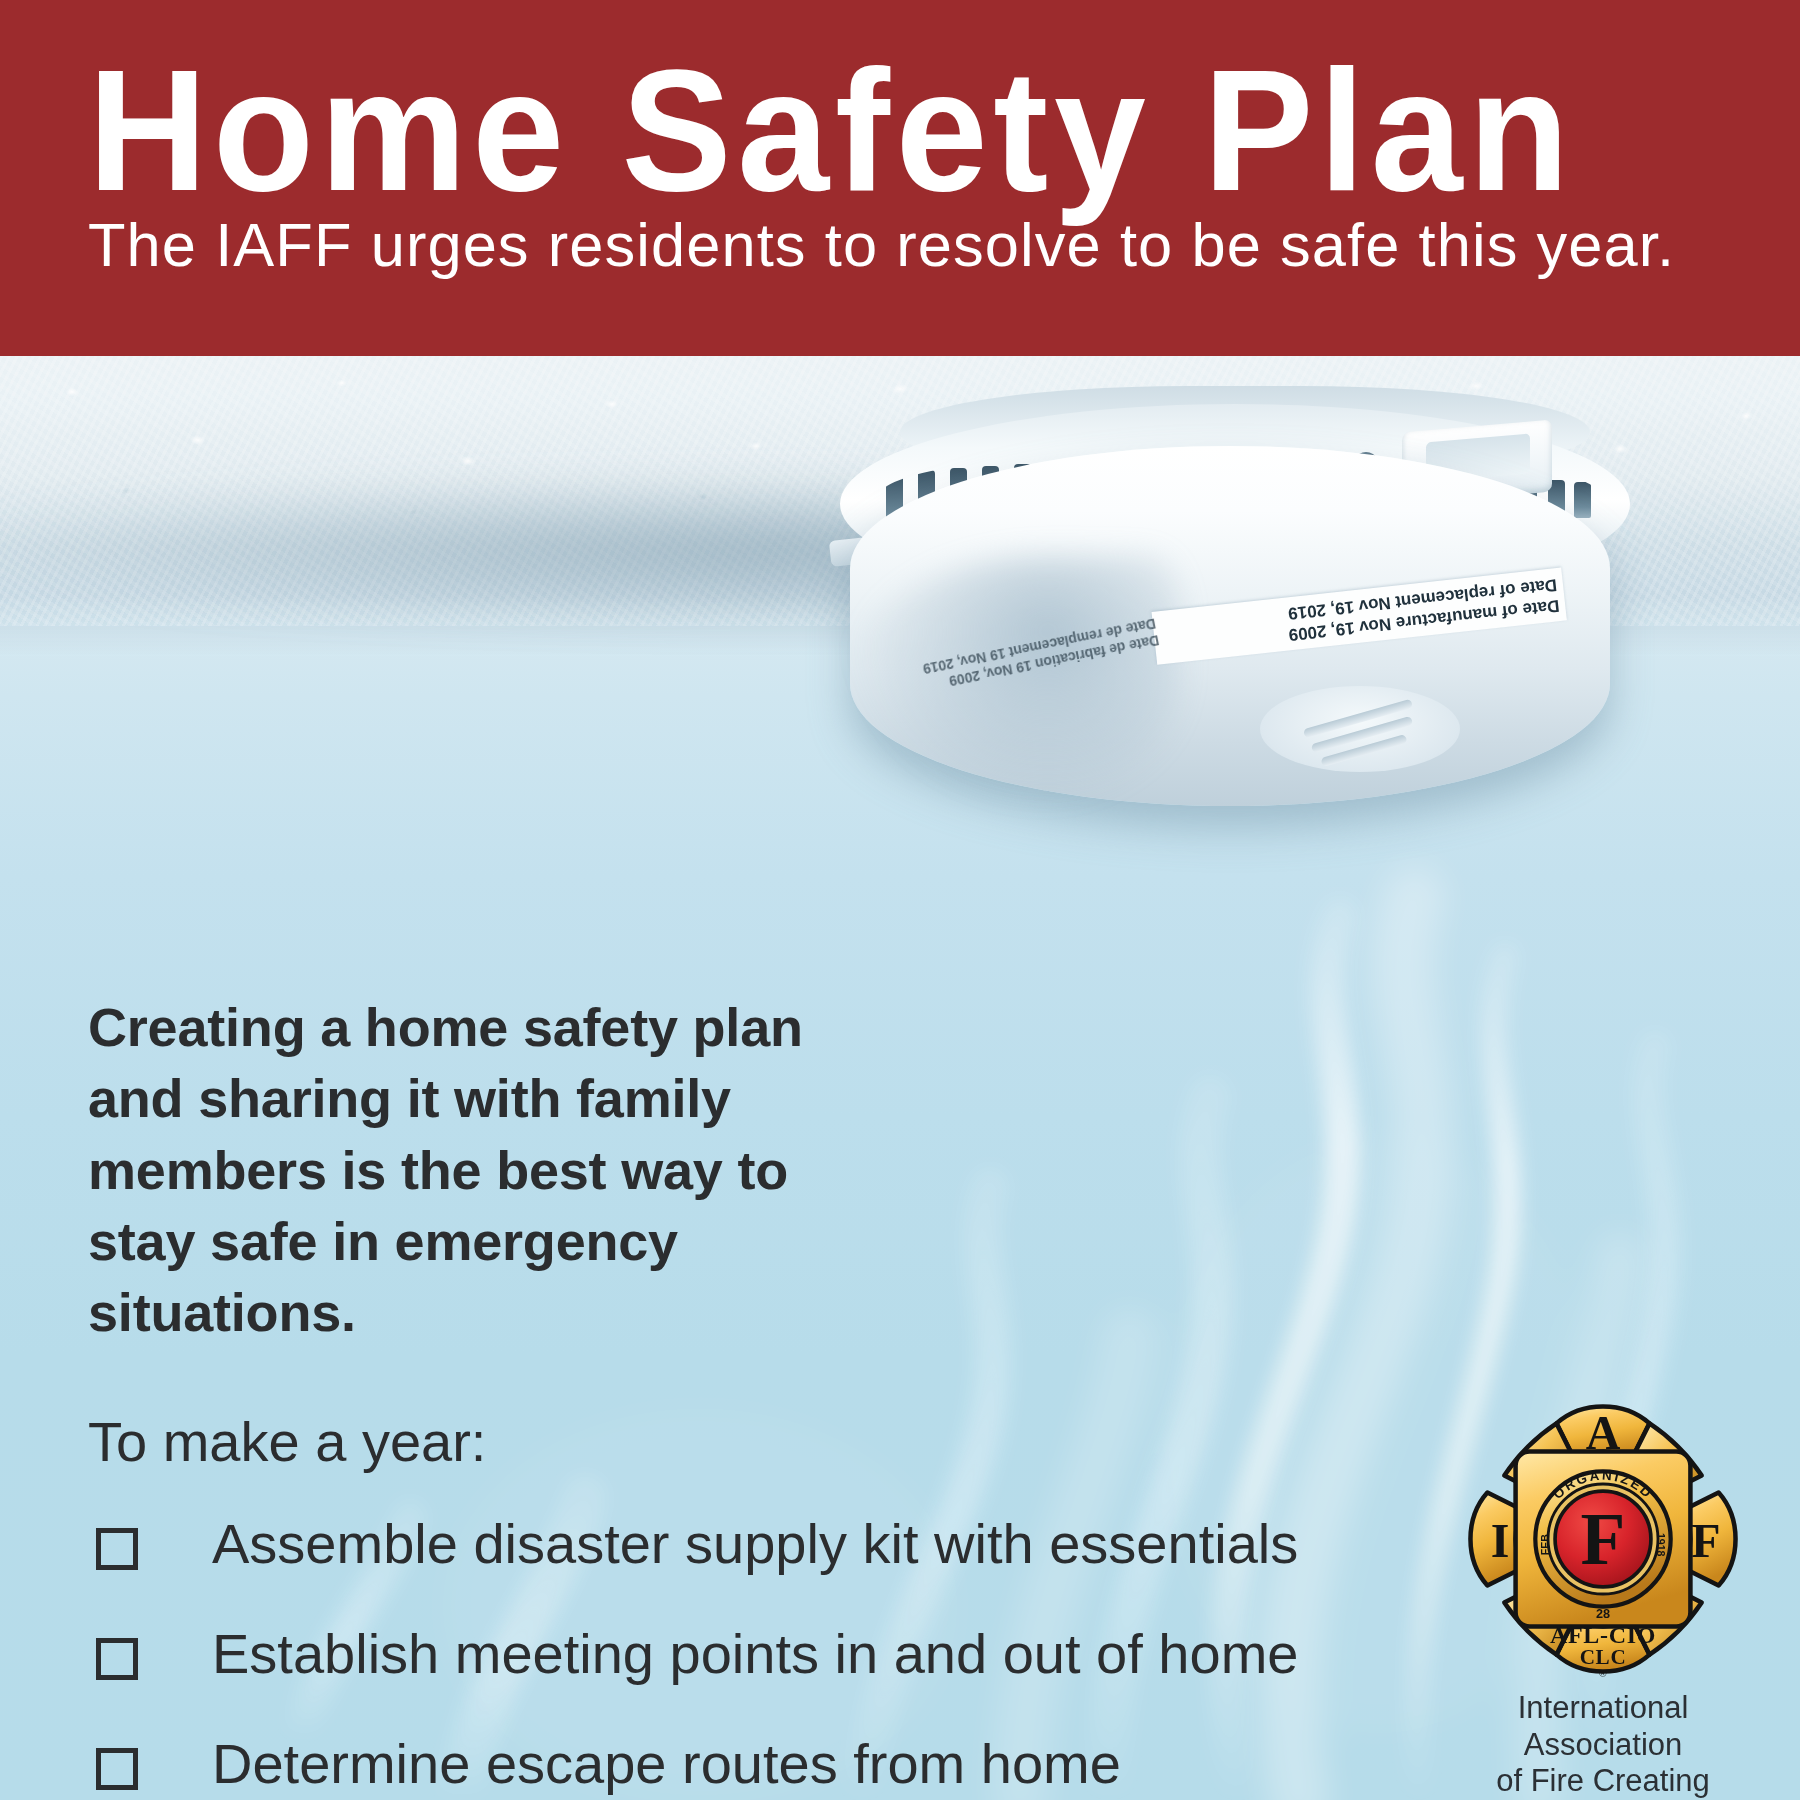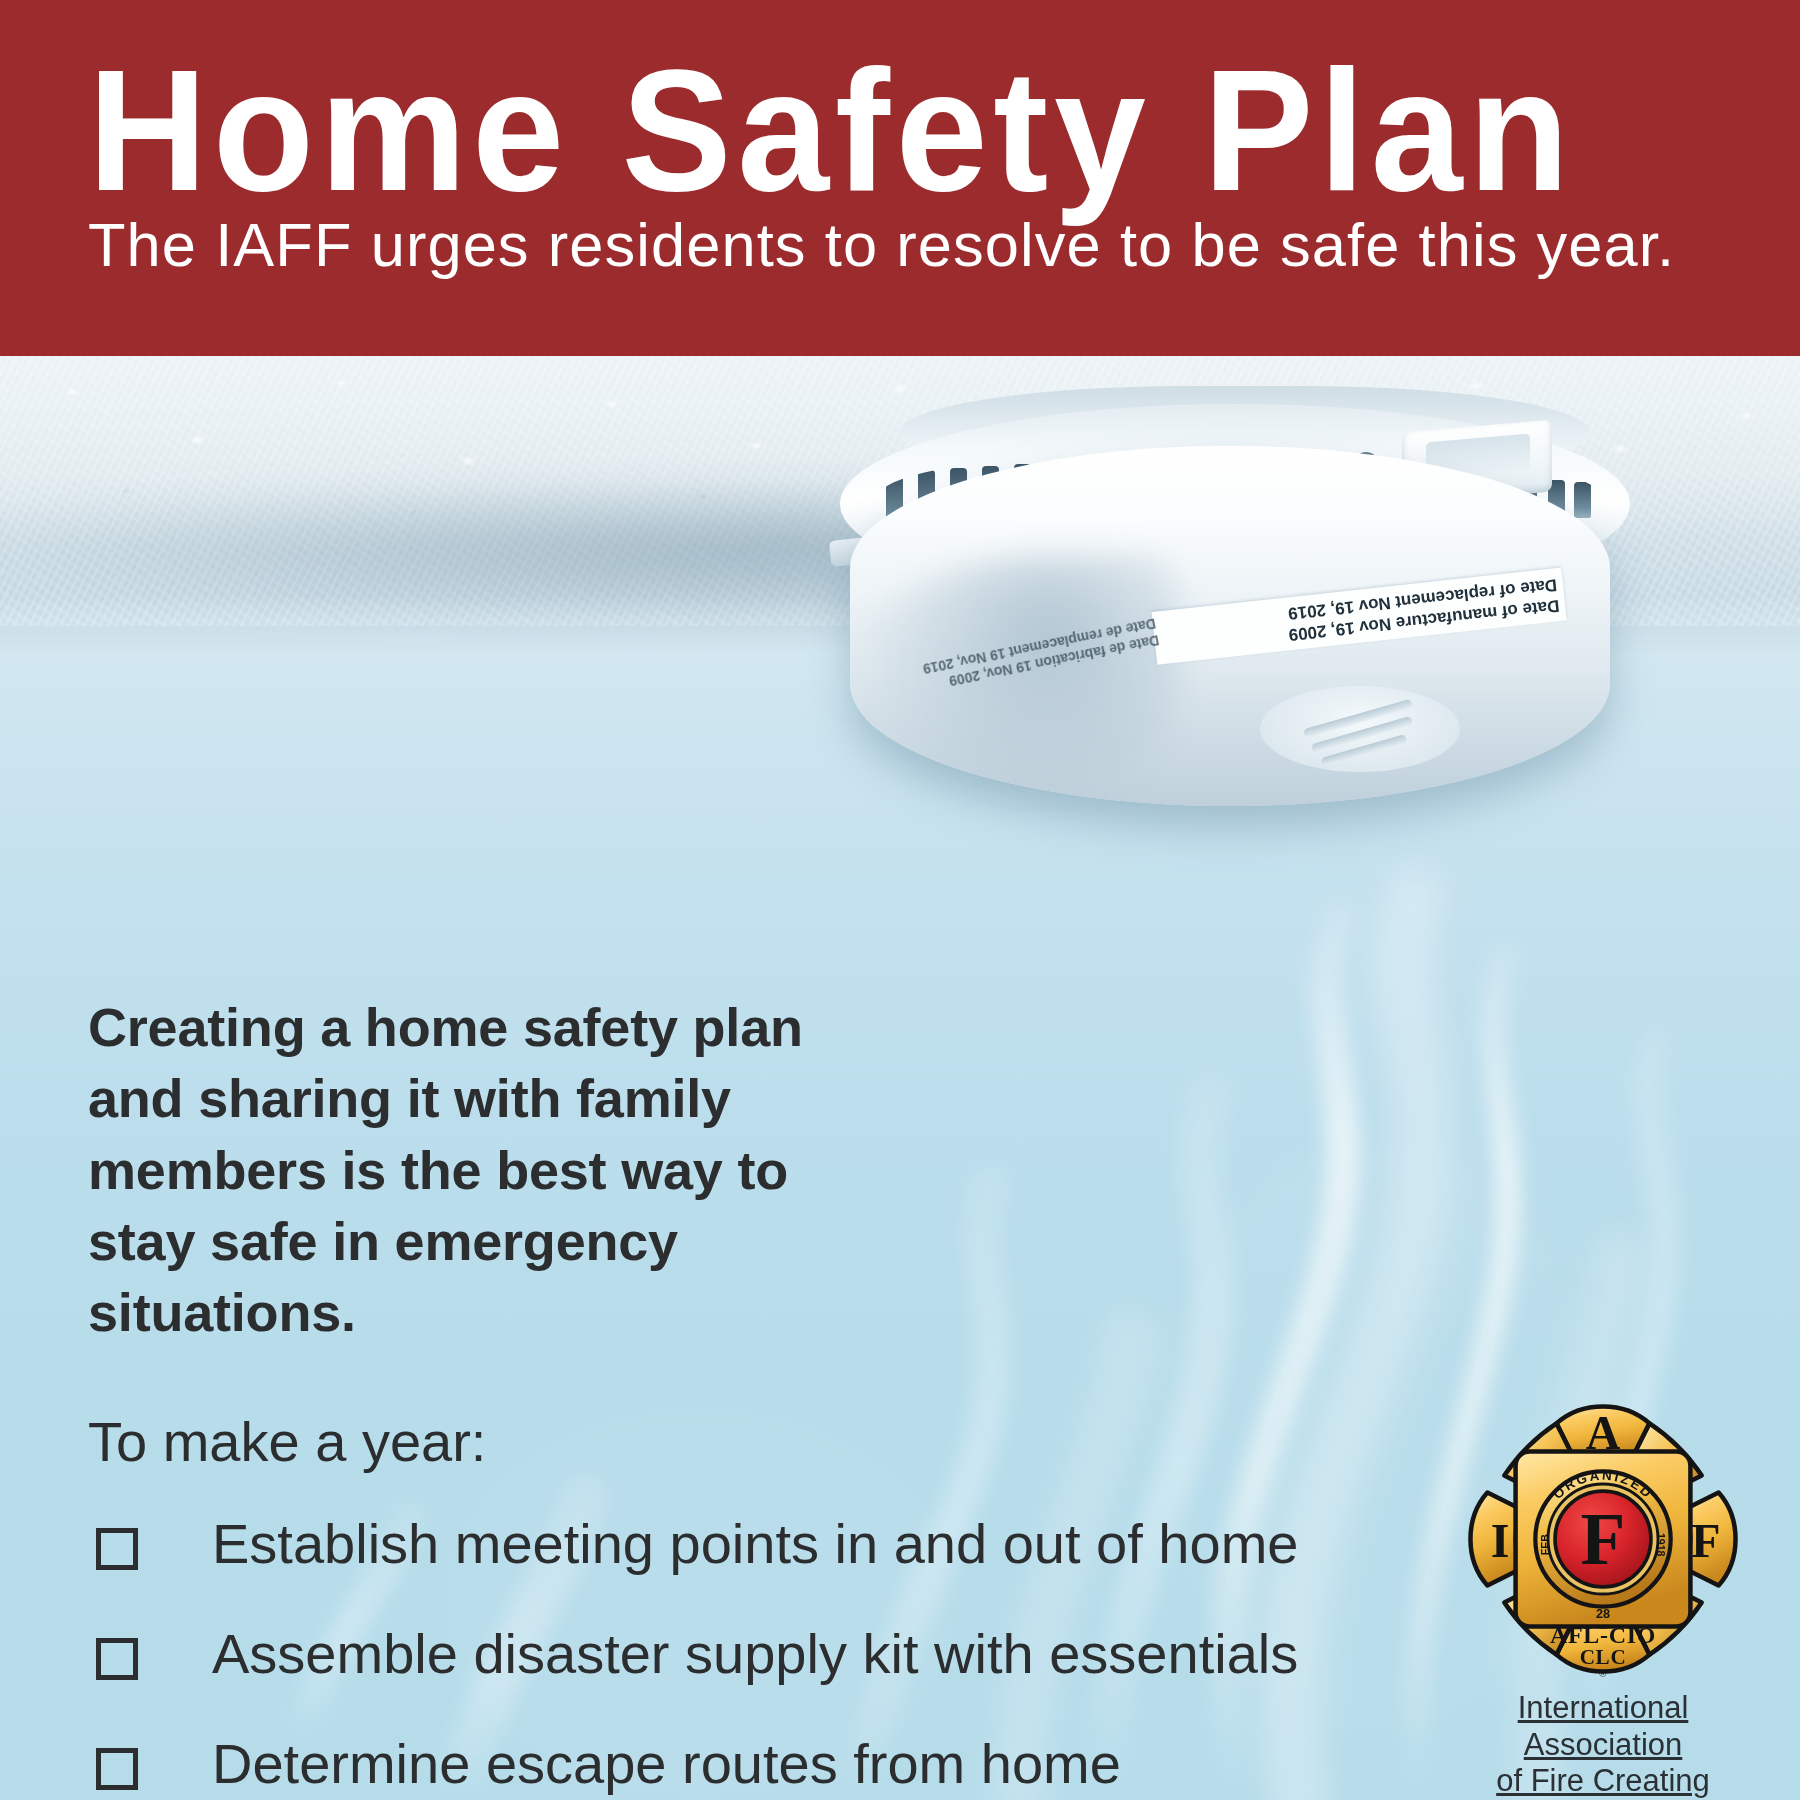--- a/index.html
+++ b/index.html
@@ -362,21 +362,20 @@
     text-align: center;
   }
   .logo-svg { display: block; margin: 0 auto; }
   .logo-caption {
     margin-top: 10px;
     font-family: "Liberation Sans", sans-serif;
     font-size: 31px;
     line-height: 1.18;
     color: #2b3035;
     font-weight: normal;
-    text-decoration: underline;
   }
 </style>
 </head>
 <body>
 
 <div class="poster">
 
   <div class="header-band">
     <div class="poster-title">Home Safety Plan</div>
     <div class="poster-subtitle">The IAFF urges residents to resolve to be safe this year.</div>
@@ -482,25 +481,25 @@
         </div>
       </div>
     </div>
 
     <div class="lead">Creating a home safety plan and sharing it with family members is the best way to stay safe in emergency situations.</div>
     <div class="make-plan">To make a year:</div>
 
     <div class="checklist">
       <div class="check-row">
         <span class="check-box"></span>
-        <span class="check-label">Establish meeting points in and out of home</span>
+        <span class="check-label">Assemble disaster supply kit with essentials</span>
       </div>
       <div class="check-row">
         <span class="check-box"></span>
-        <span class="check-label">Assemble disaster supply kit with essentials</span>
+        <span class="check-label">Establish meeting points in and out of home</span>
       </div>
       <div class="check-row">
         <span class="check-box"></span>
         <span class="check-label">Determine escape routes from home</span>
       </div>
 
     </div>
 
     <div class="logo-wrap">
       <svg class="logo-svg" width="282" height="282" viewBox="0 0 200 200">

